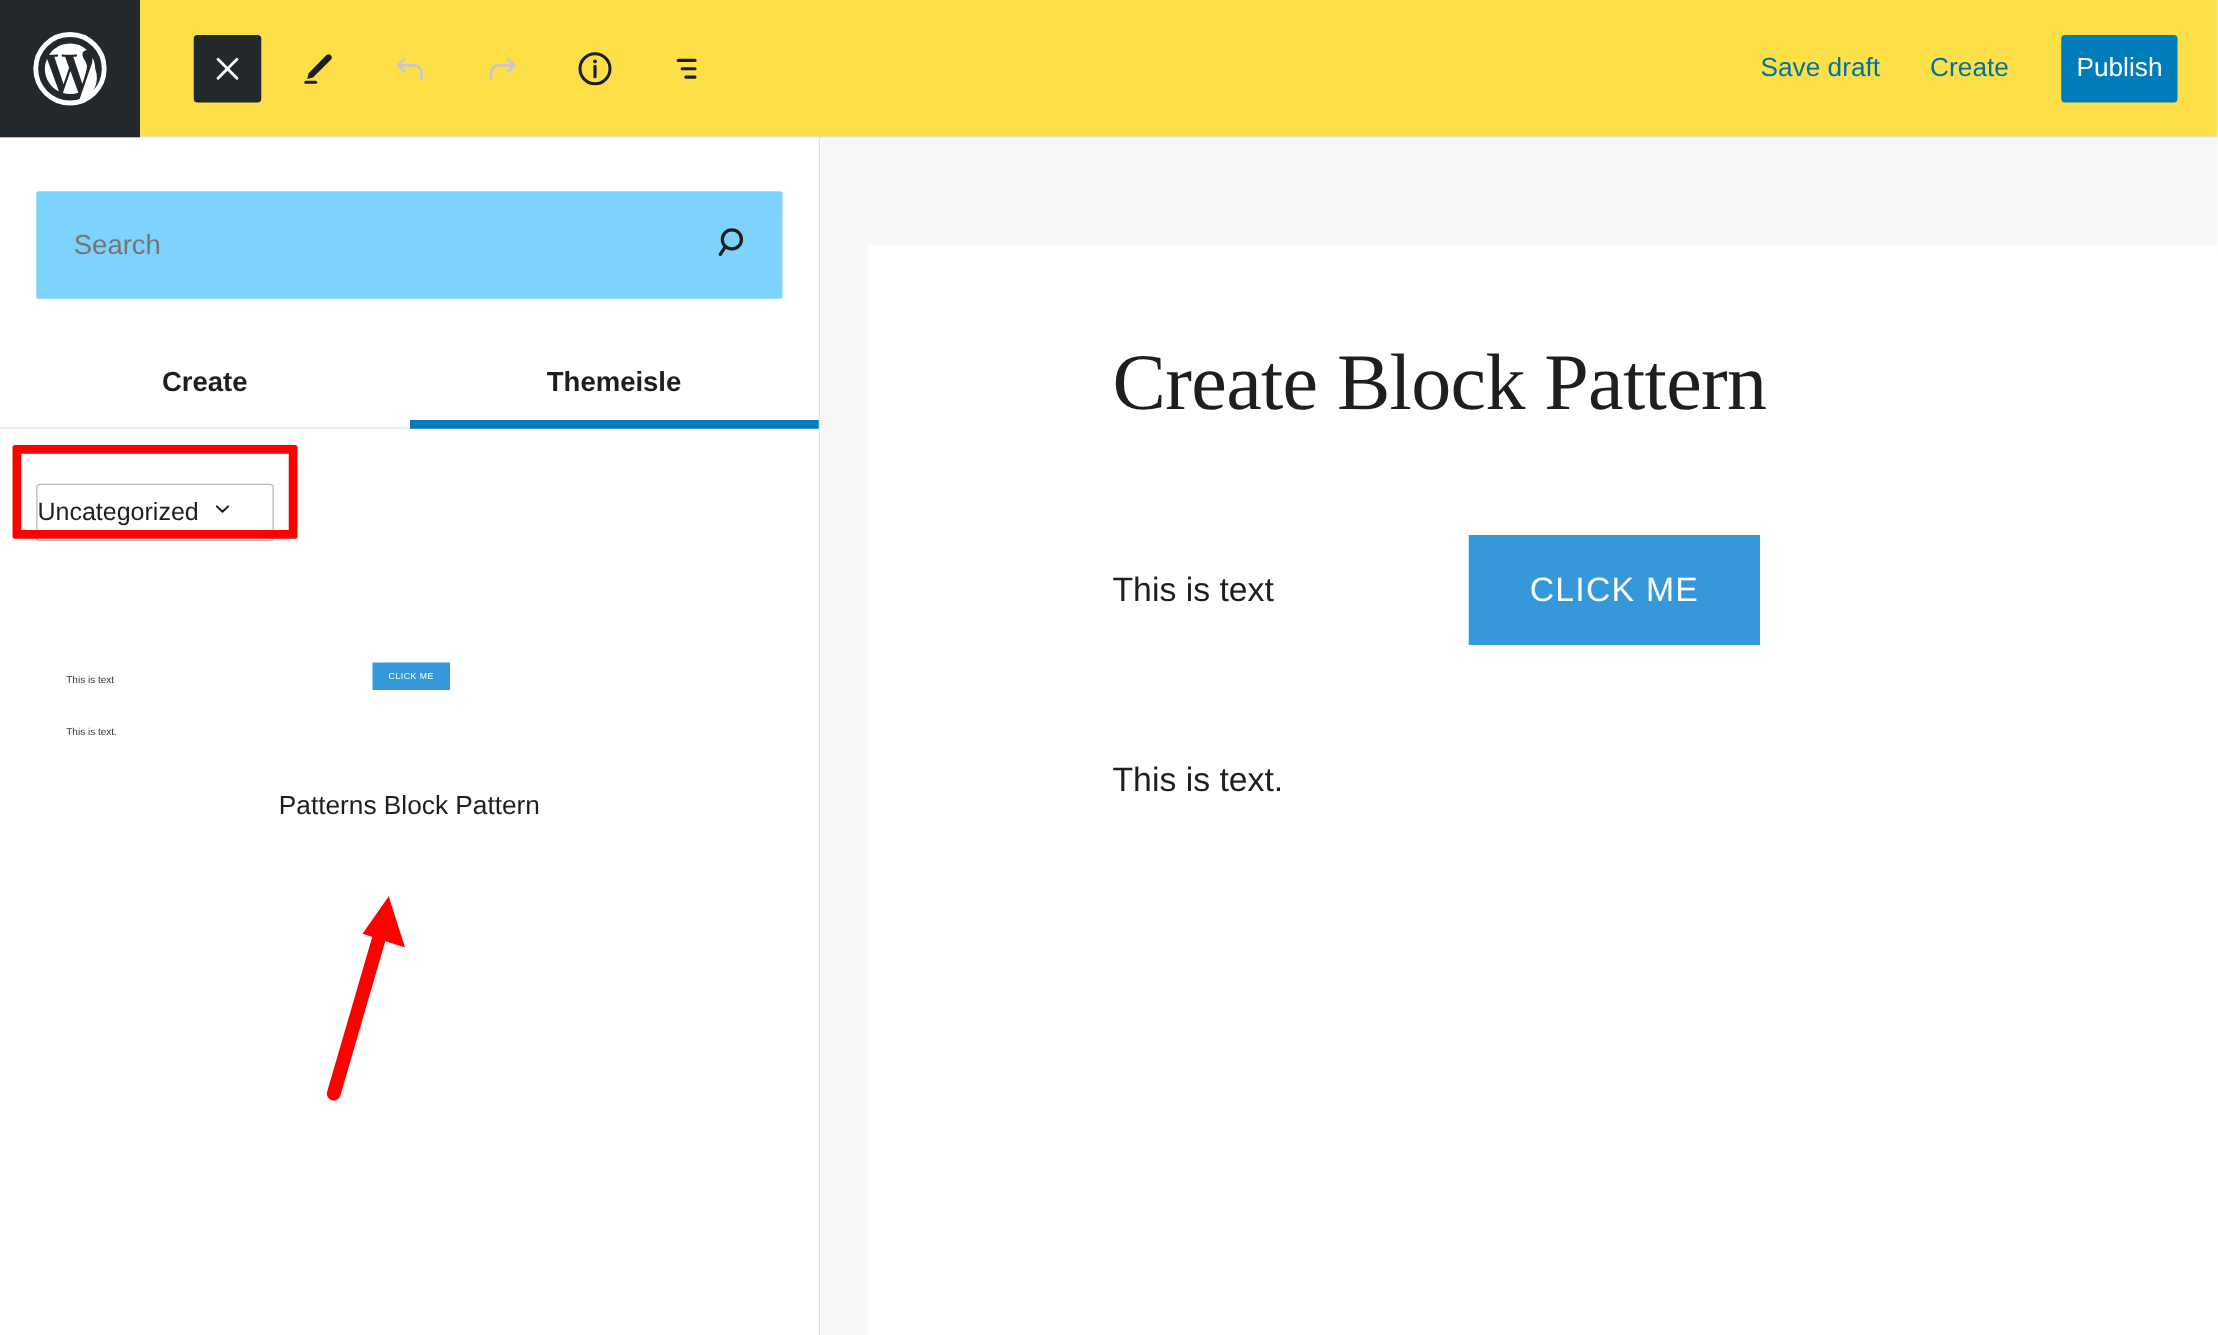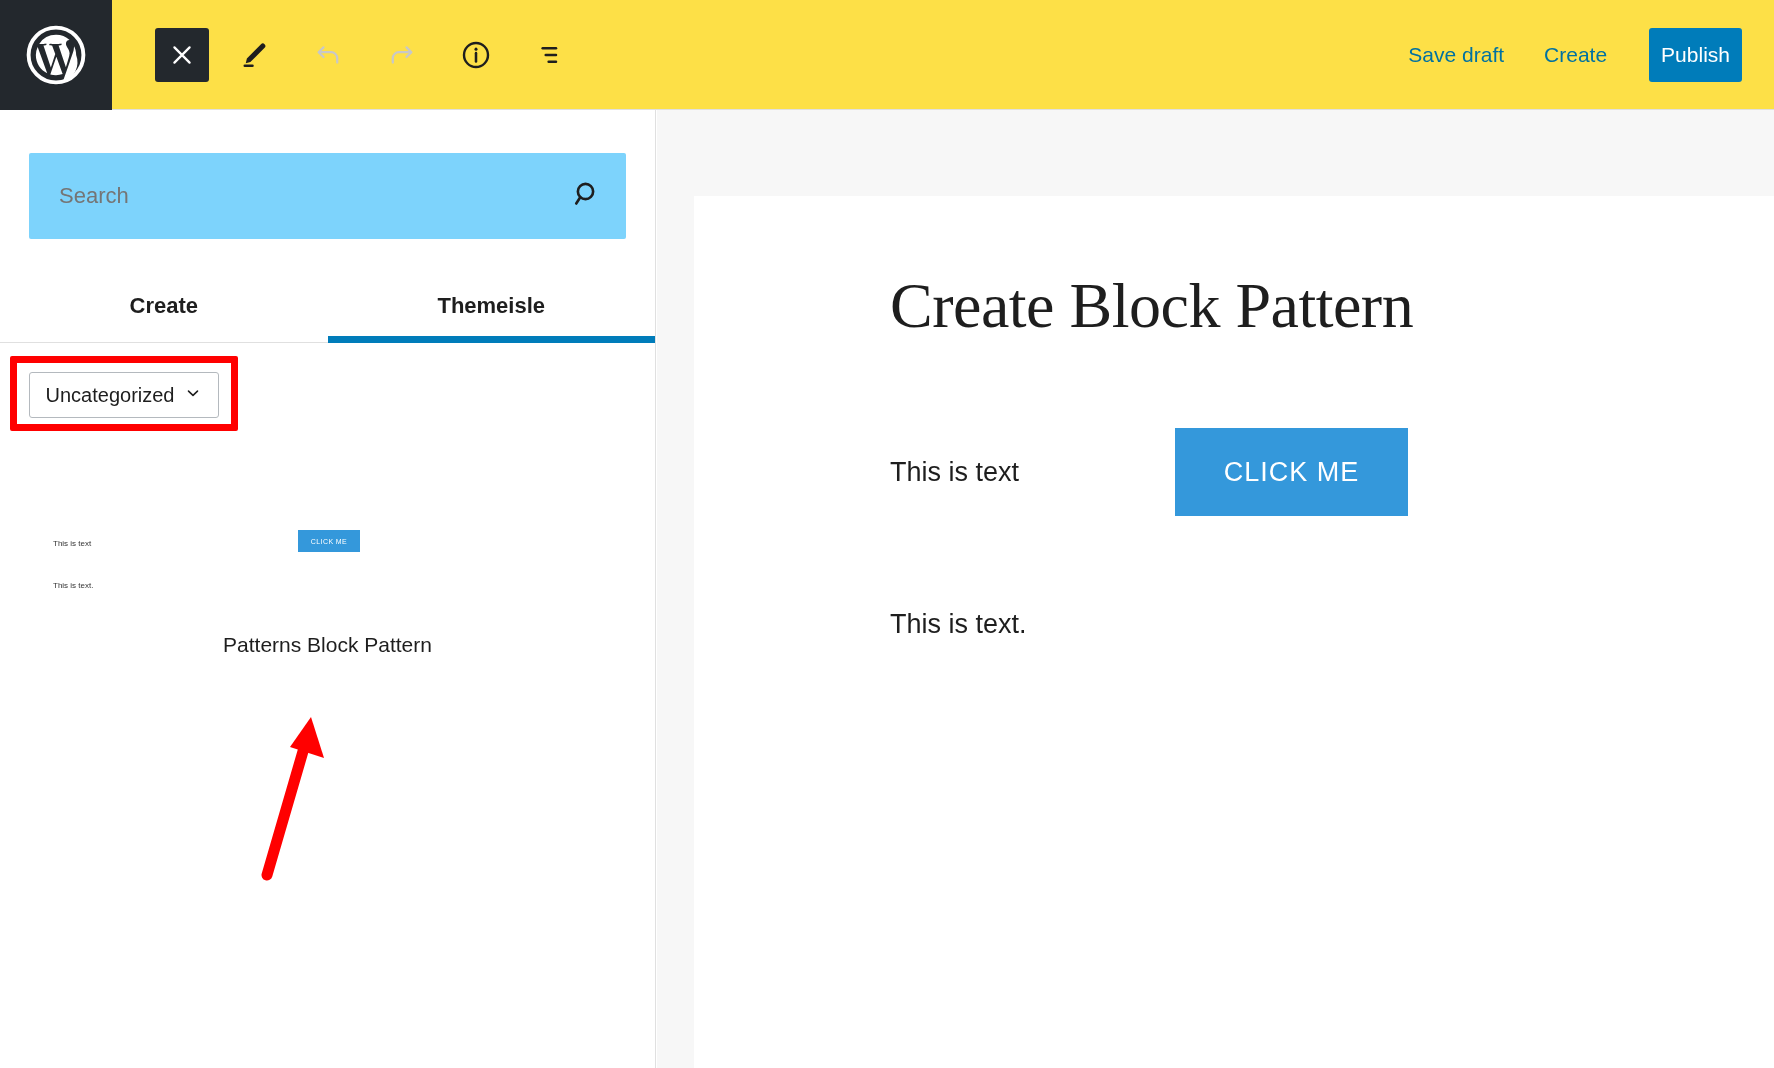--- a/index.html
+++ b/index.html
@@ -151,29 +151,29 @@
     position: absolute;
     left: 10px; top: 13px;
     width: 228px;
     height: 75px;
     border: 7px solid #ff0000;
     border-radius: 2px;
     pointer-events: none;
   }
   .cat-select {
     position: absolute;
-    left: 29px; top: 29px;
+    left: 29px; top: 44px;
     width: 190px;
     height: 46px;
     border: 1px solid #b4b9be;
     border-radius: 3px;
     background: #ffffff;
     display: flex;
     align-items: center;
-    justify-content: center;
+    justify-content: flex-start;
     gap: 10px;
     cursor: pointer;
     font-size: 20px;
     color: #1e1e1e;
   }
   .chev { display: block; }
 
   
   .pattern-list { padding: 0 29px; margin-top: 48px; }
   .pattern-item { cursor: pointer; }

